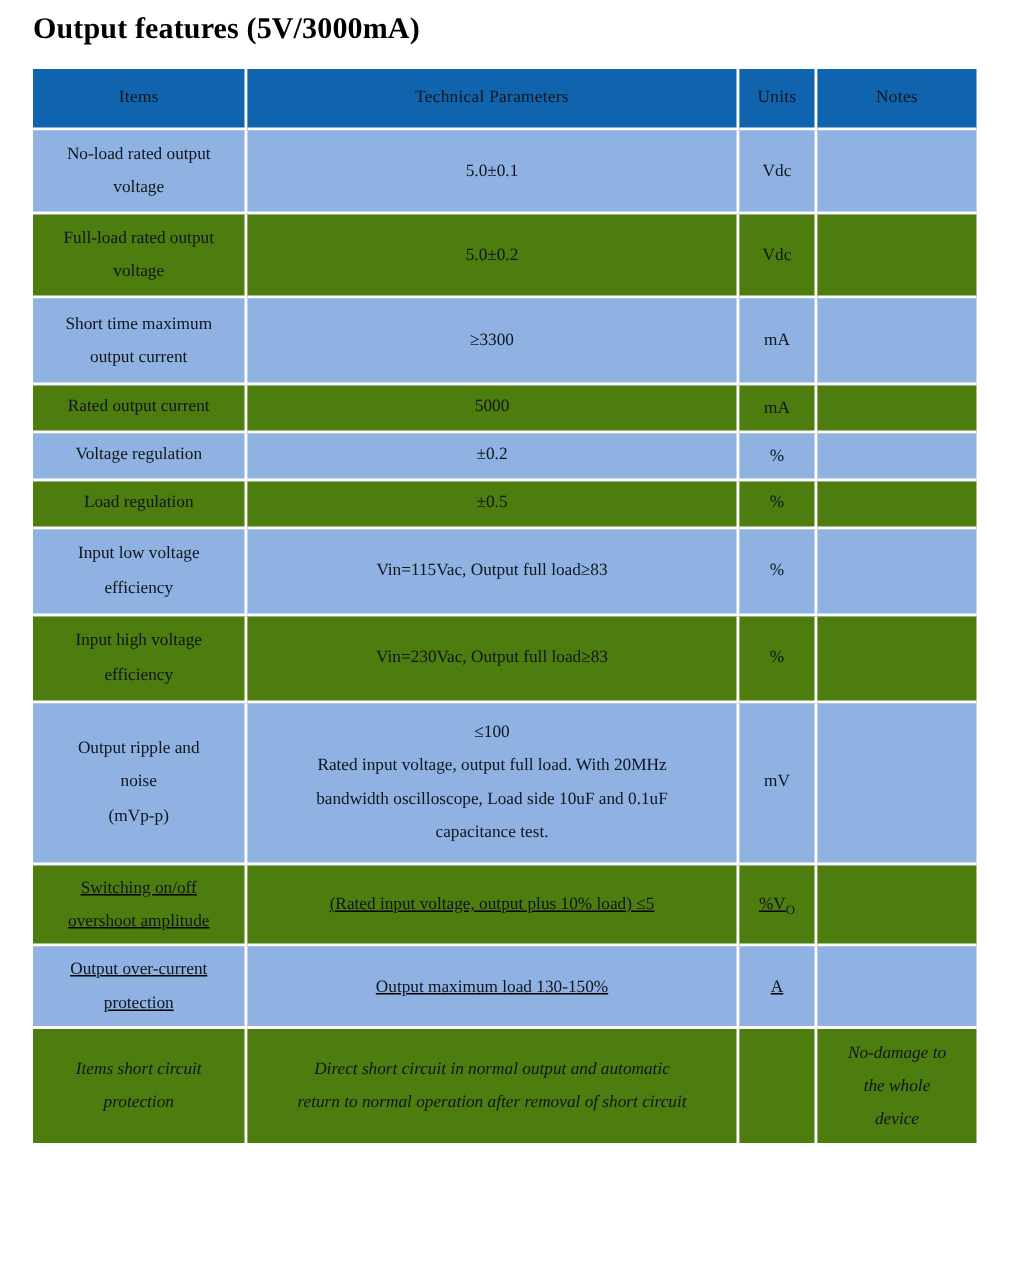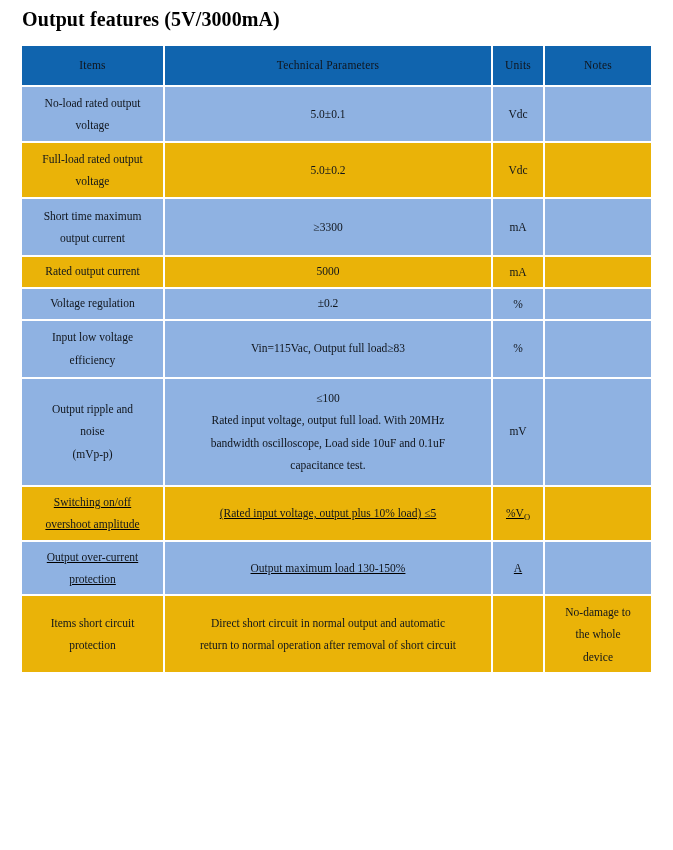--- a/index.html
+++ b/index.html
@@ -50,40 +50,41 @@
     font-size: 11.5px;
     line-height: 1.95;
     color: #10151c;
   }
   .spec-table tr td:last-child,
   .spec-table tr th:last-child {
     border-right: none;
   }
   .spec-table tr:last-child td {
     border-bottom: none;
+    font-style: italic;
   }
 
   thead th {
     background: #1064AE;
     color: #ffffff;
     font-weight: normal;
     font-size: 12px;
     height: 39px;
     letter-spacing: 0.2px;
   }
 
   
   col.c-items   { width: 143px; }
   col.c-params  { width: 328px; }
   col.c-units   { width: 52px; }
   col.c-notes   { width: 106px; }
 
   
   tr.shade-dark  td { background: #8FB2E2; }
-  tr.shade-light td { background: #eab308; }
+  tr.shade-light td { background: #4d7c0f; }
 
   .cell-lines { display: block; padding: 4px 10px; }
   .cell-lines .ln { display: block; }
 
   .tight { line-height: 1.9; }
 
   .sub { font-size: 8.5px; vertical-align: sub; line-height: 0; }
 
   td.params { font-size: 11.5px; }
   td.items  { font-size: 11.5px; }
@@ -194,37 +195,66 @@
         </td>
         <td class="params">
           <span class="cell-lines tight">
             <span class="ln">±0.2</span>
           </span>
         </td>
         <td class="units">%</td>
         <td class="notes"></td>
       </tr>
 
+      <tr class="shade-light r-h1">
+        <td class="items">
+          <span class="cell-lines tight">
+            <span class="ln">Load regulation</span>
+          </span>
+        </td>
+        <td class="params">
+          <span class="cell-lines tight">
+            <span class="ln">±0.5</span>
+          </span>
+        </td>
+        <td class="units">%</td>
+        <td class="notes"></td>
+      </tr>
 
       <tr class="shade-dark r-h3">
         <td class="items">
           <span class="cell-lines">
             <span class="ln">Input low voltage</span>
             <span class="ln">efficiency</span>
           </span>
         </td>
         <td class="params">
           <span class="cell-lines">
             <span class="ln">Vin=115Vac, Output full load≥83</span>
           </span>
         </td>
         <td class="units">%</td>
         <td class="notes"></td>
       </tr>
 
+      <tr class="shade-light r-h3">
+        <td class="items">
+          <span class="cell-lines">
+            <span class="ln">Input high voltage</span>
+            <span class="ln">efficiency</span>
+          </span>
+        </td>
+        <td class="params">
+          <span class="cell-lines">
+            <span class="ln">Vin=230Vac, Output full load≥83</span>
+          </span>
+        </td>
+        <td class="units">%</td>
+        <td class="notes"></td>
+      </tr>
 
       <tr class="shade-dark r-big">
         <td class="items">
           <span class="cell-lines">
             <span class="ln">Output ripple and</span>
             <span class="ln">noise</span>
             <span class="ln">(mVp-p)</span>
           </span>
         </td>
         <td class="params">

